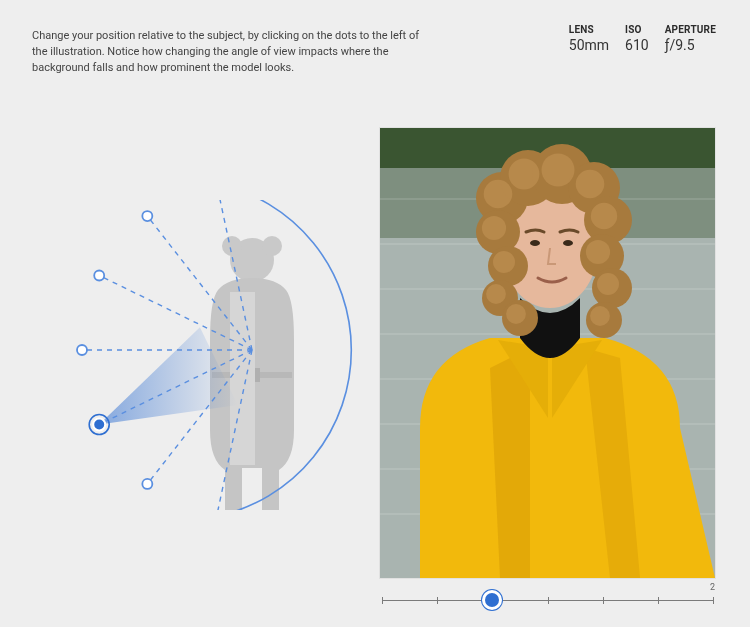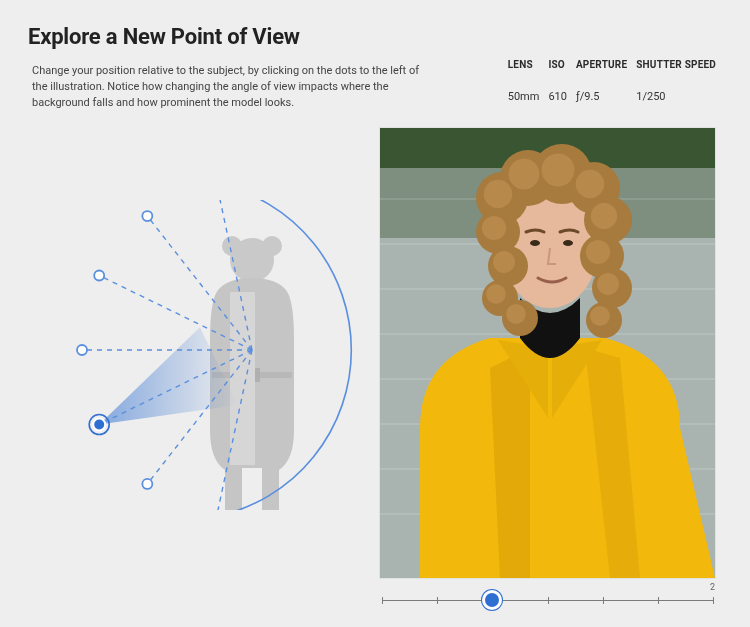--- a/index.html
+++ b/index.html
@@ -33,35 +33,35 @@
   }
   .desc {
     font-size: 11px;
     line-height: 1.45;
     color: #444;
     max-width: 400px;
     margin: 4px;
   }
   .specs {
     display: flex;
-    gap: 9px;
+    gap: 16px;
     margin-left: auto;
     margin-right: 6px;
     align-items: flex-end;
   }
   .spec .lab {
     font-size: 10px;
     font-weight: 700;
     letter-spacing: 0.2px;
     color: #2b2b2b;
   }
   .spec .val {
-    font-size: 11px;
+    font-size: 14px;
     color: #333;
-    margin-top: 20px;
+    margin-top: 2px;
   }
 
   .mainRow {
     position: absolute;
     left: 0;
     top: 120px;
     width: 750px;
     height: 500px;
   }
 
@@ -126,41 +126,36 @@
     right: 0;
     top: -8px;
     font-size: 9px;
     color: #666;
   }
 </style>
 </head>
 <body>
 
 <div class="page">
-  <h1 class="title">Explore a New Point of View</h1>
 
   <div class="topRow">
     <p class="desc">Change your position relative to the subject, by clicking on the dots to the left of the illustration. Notice how changing the angle of view impacts where the background falls and how prominent the model looks.</p>
 
     <div class="specs">
       <div class="spec">
         <div class="lab">LENS</div>
         <div class="val">50mm</div>
       </div>
       <div class="spec">
         <div class="lab">ISO</div>
         <div class="val">610</div>
       </div>
       <div class="spec">
         <div class="lab">APERTURE</div>
         <div class="val">ƒ/9.5</div>
-      </div>
-      <div class="spec">
-        <div class="lab">SHUTTER SPEED</div>
-        <div class="val">1/250</div>
       </div>
     </div>
   </div>
 
   <div class="mainRow">
 
     <div class="diagram">
       <svg id="diagSvg" viewBox="0 0 300 310" width="300" height="310">
 
         <g fill="#c9c9c9">

